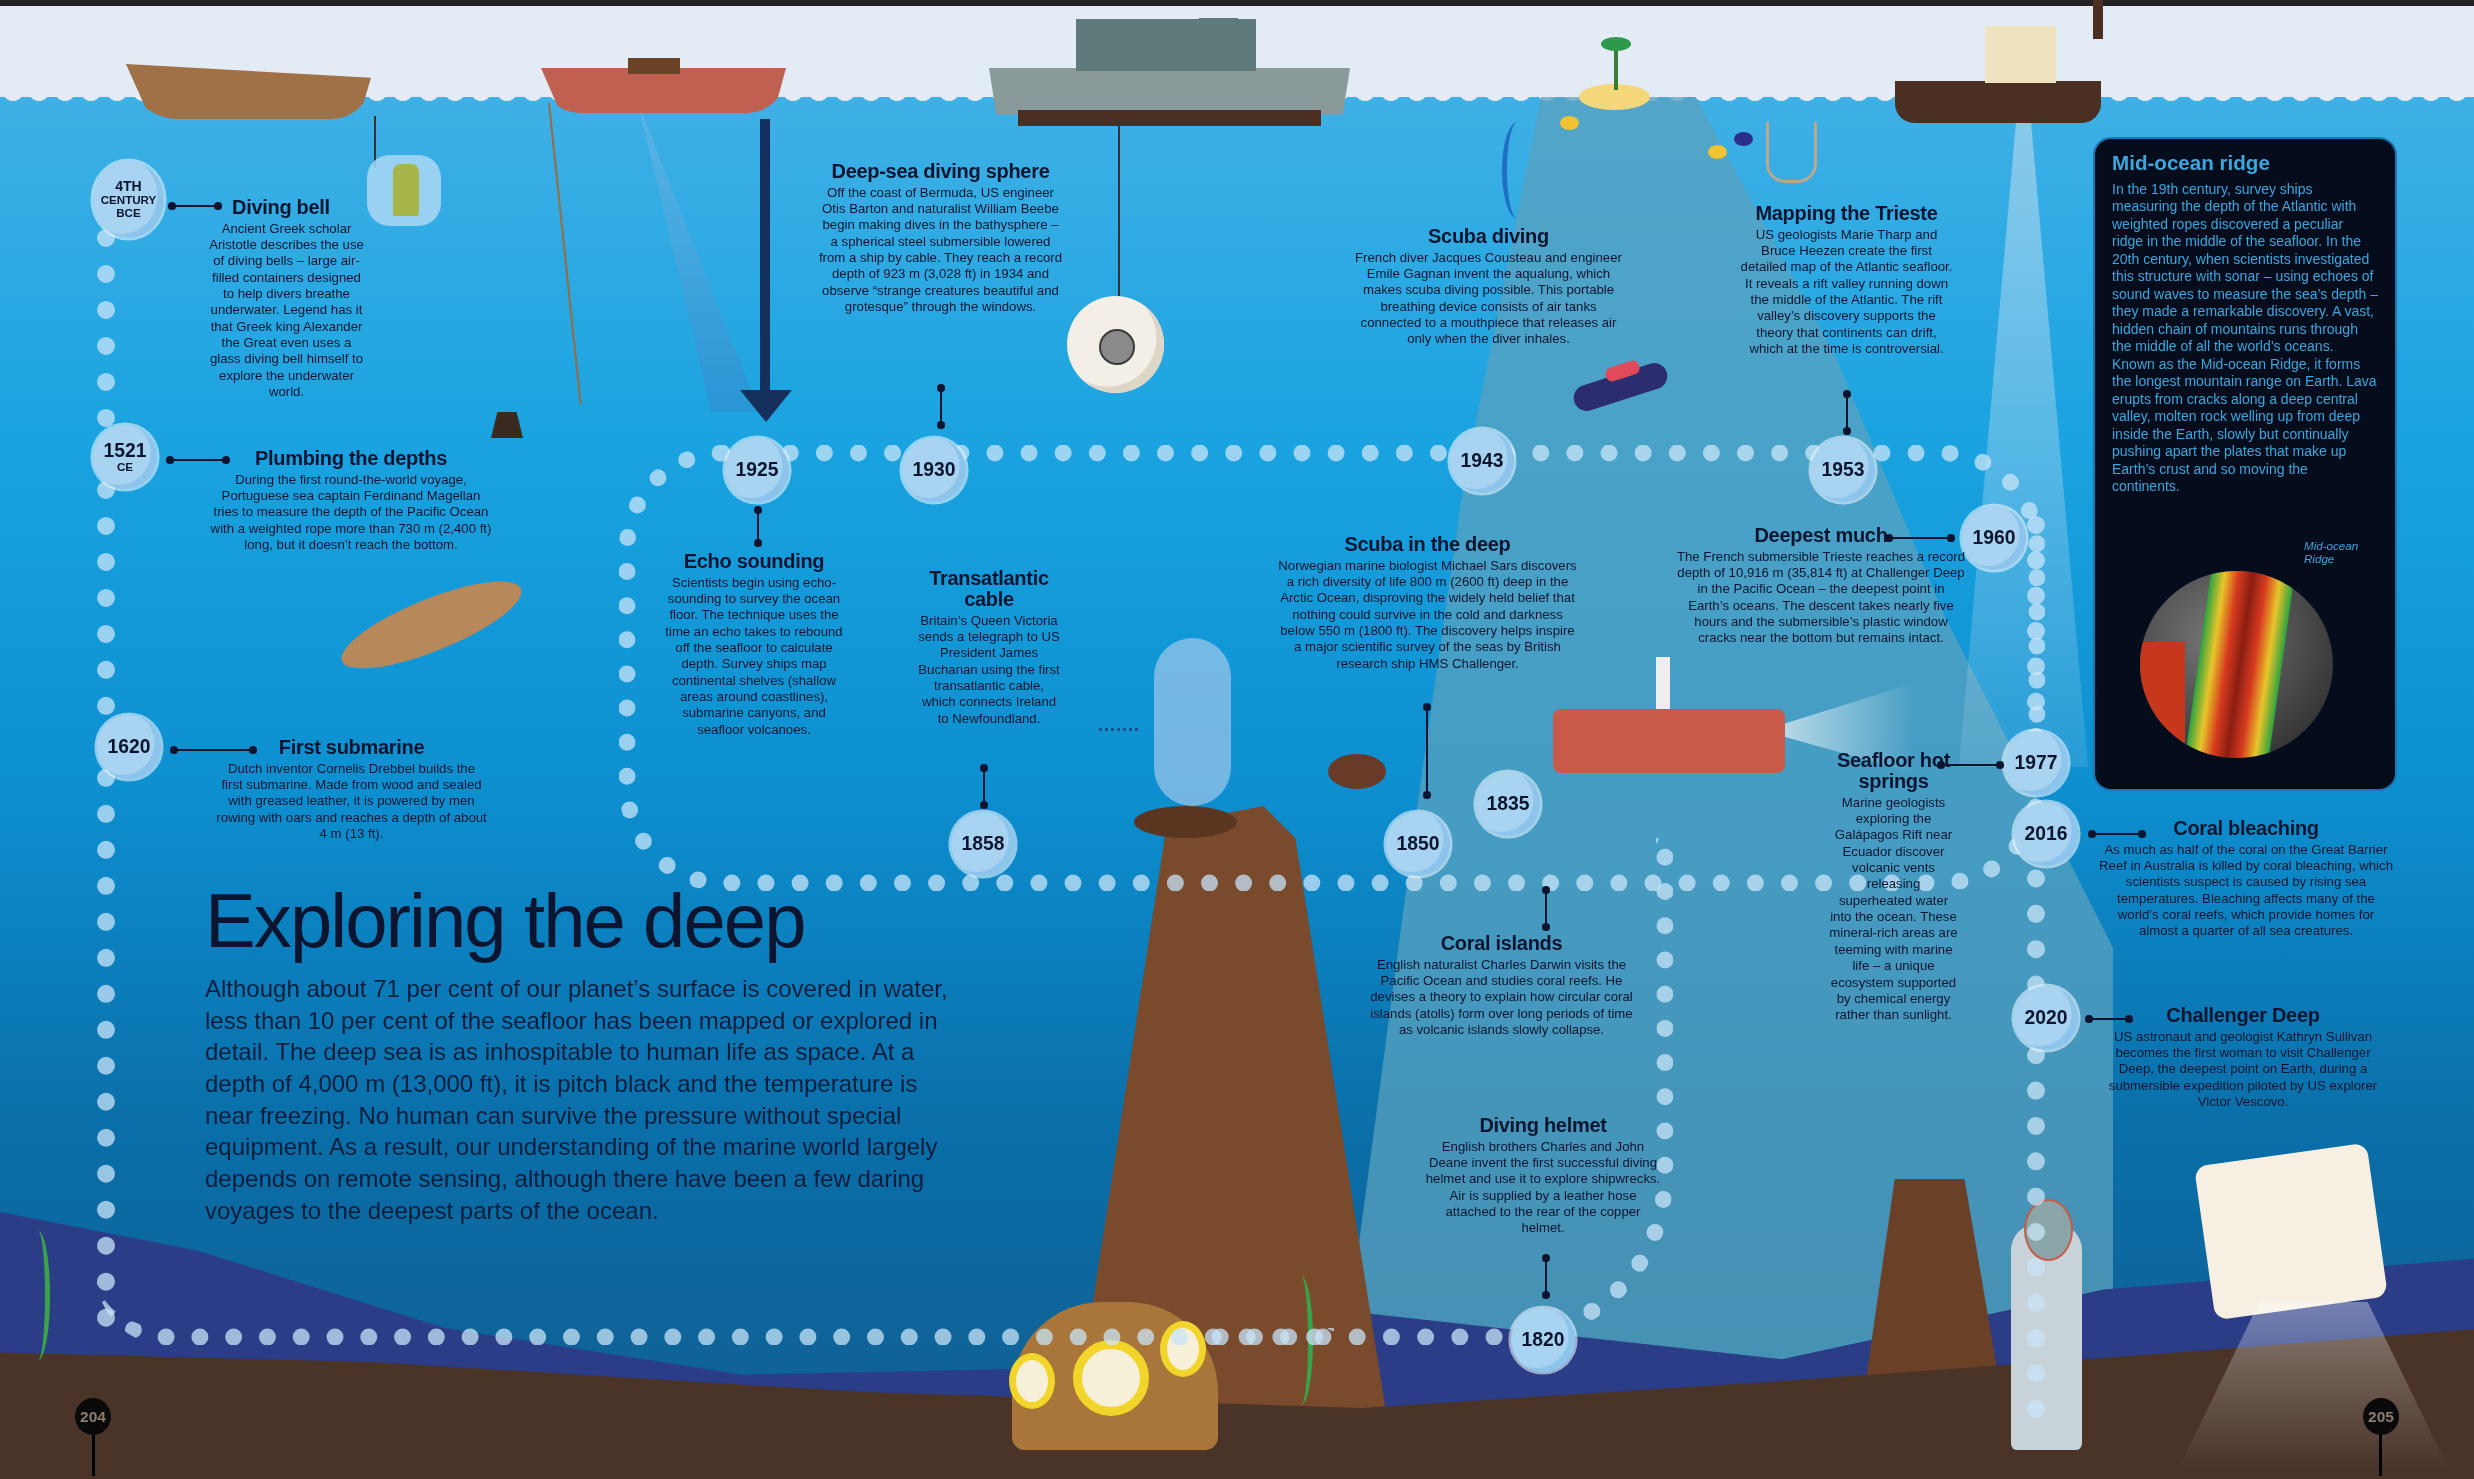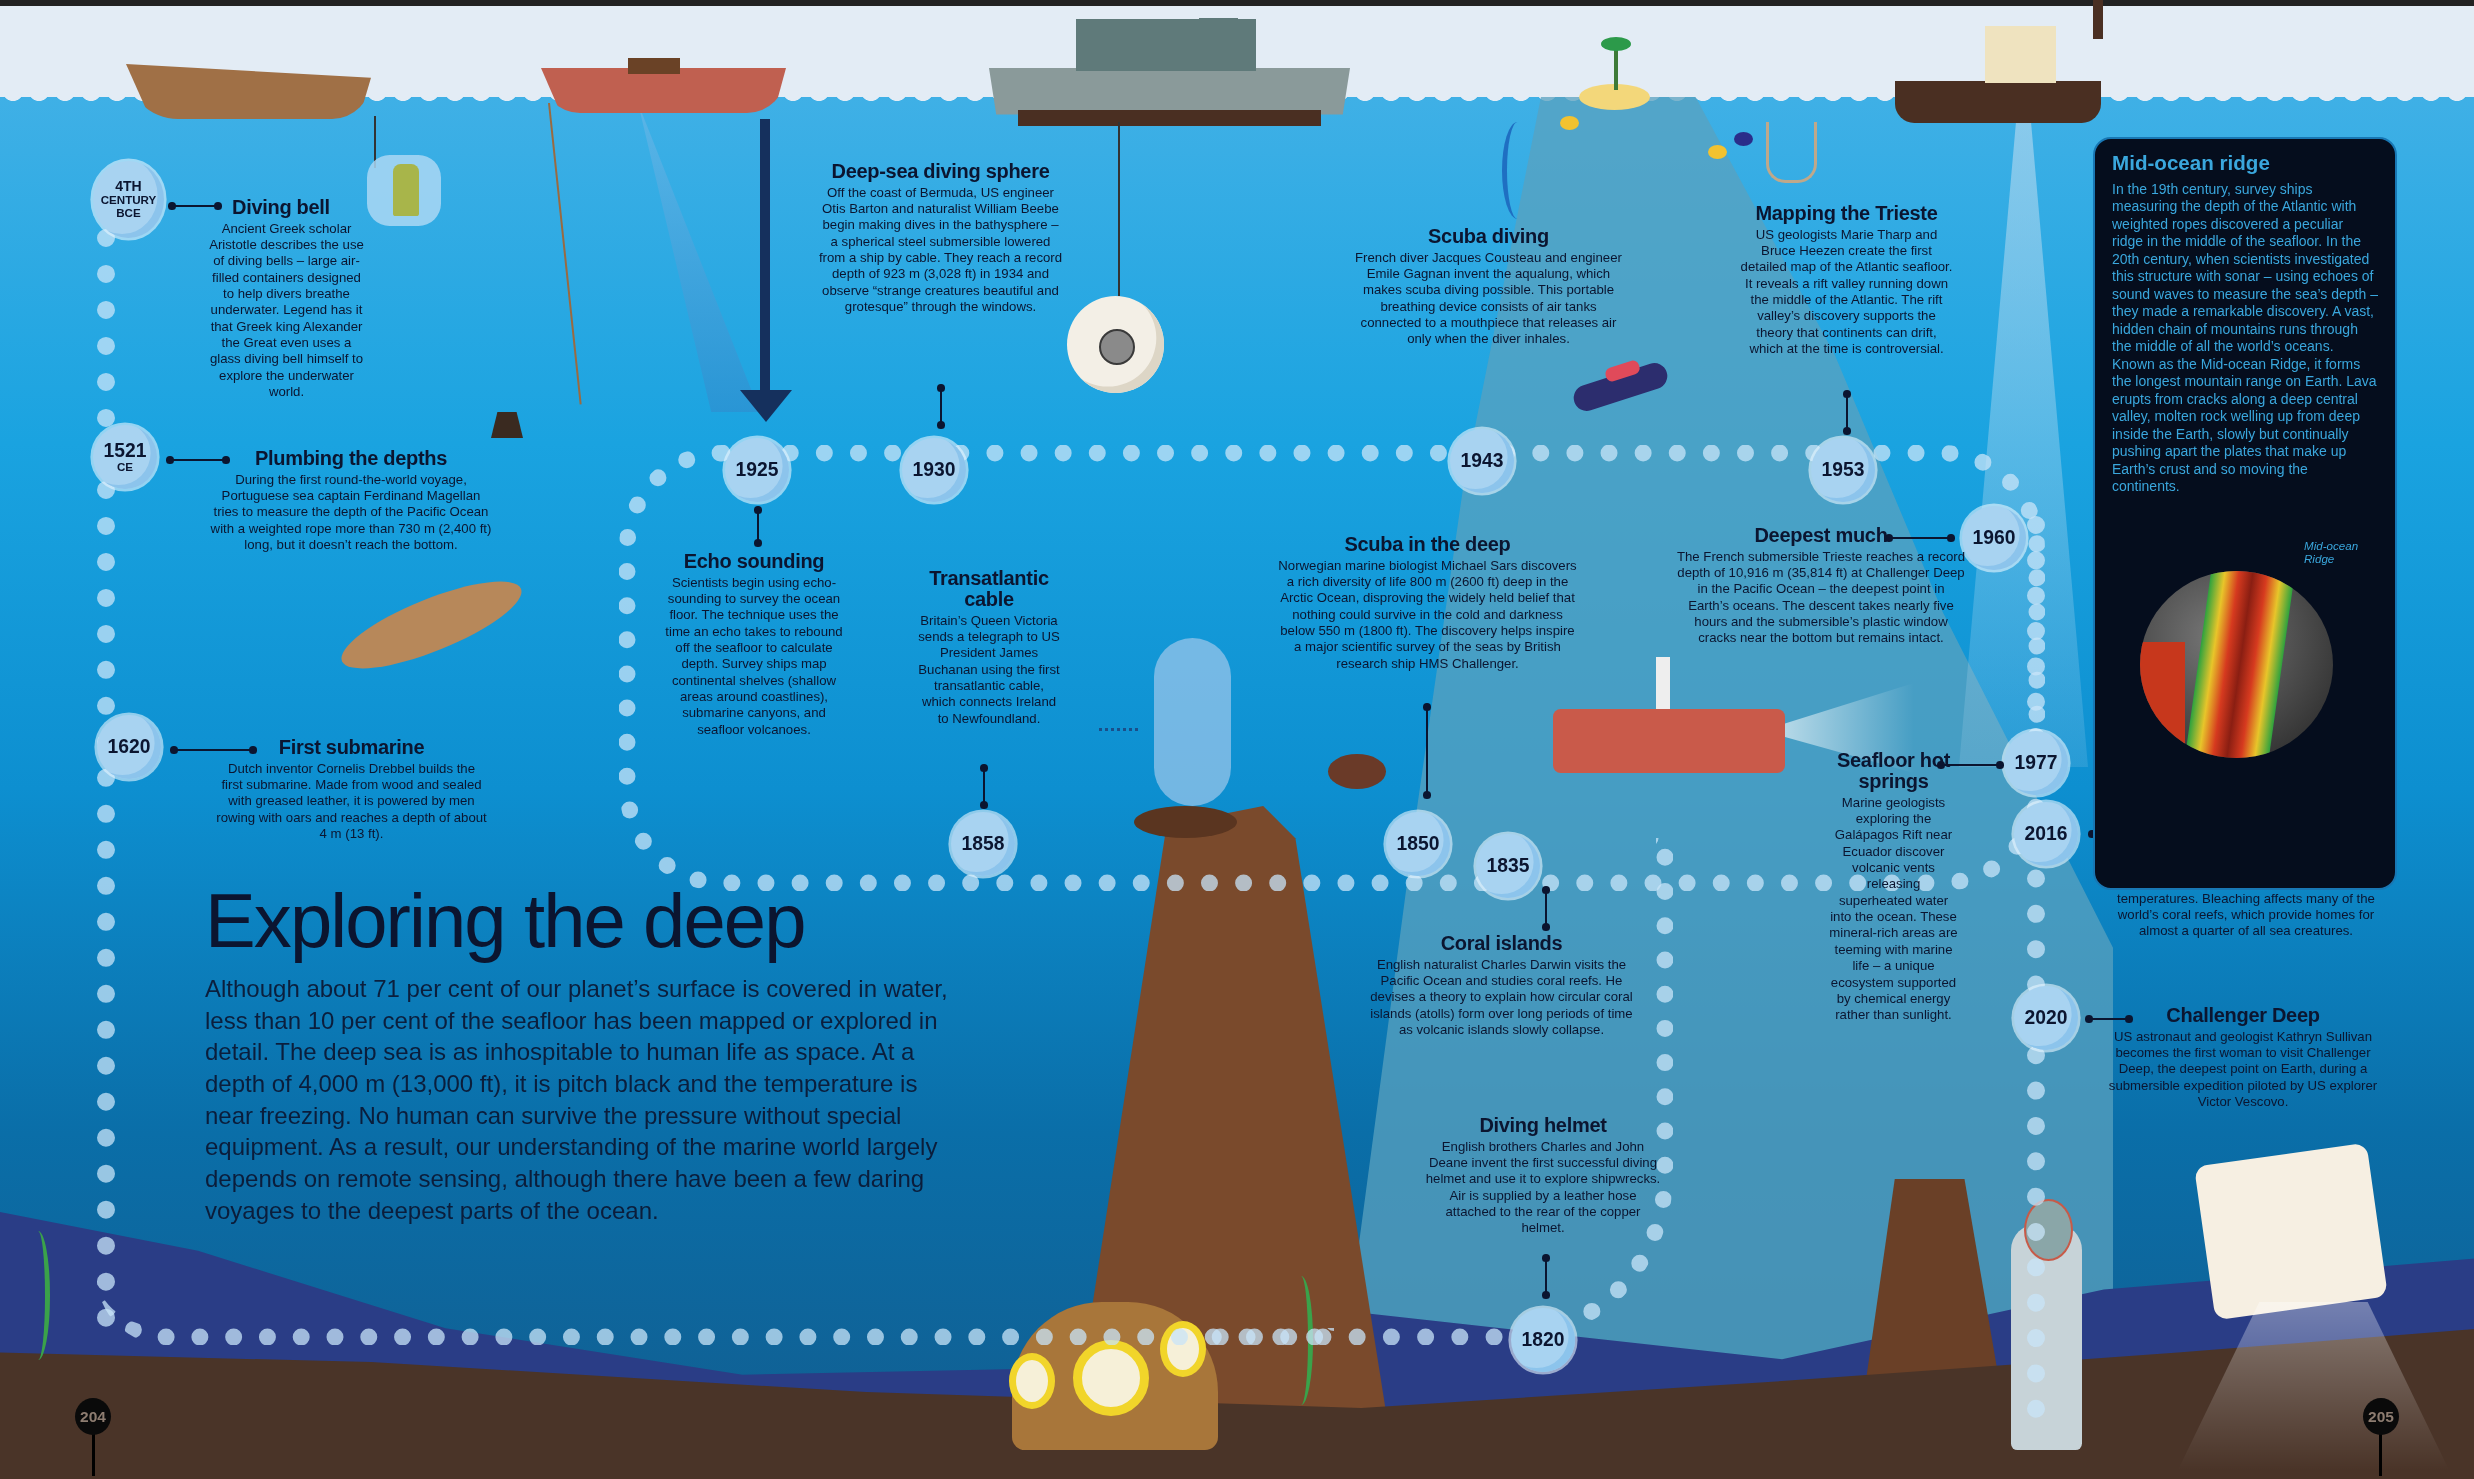--- a/index.html
+++ b/index.html
@@ -35,21 +35,21 @@
   .vconn::before,.vconn::after{content:"";position:absolute;left:-3.2px;width:7.7px;height:7.7px;border-radius:50%;background:#0b1530;}
   .vconn::before{top:-2.6px;} .vconn::after{bottom:-2.6px;}
 
   .event{position:absolute;text-align:center;}
   .event h3{margin:0;font-size:20px;font-weight:700;letter-spacing:-0.3px;line-height:1.05;color:#0b1530;}
   .event p{margin:2.6px 0 0;font-size:13.2px;line-height:1.24;color:#0b1530;}
 
   .title{position:absolute;left:205px;top:883px;font-size:76px;font-weight:300;color:#0b1530;letter-spacing:-1.9px;margin:0;line-height:1;}
   .intro{position:absolute;left:205px;top:973px;width:754px;font-size:24px;line-height:1.32;color:#0b1530;opacity:.9;margin:0;}
 
-  .panel{position:absolute;left:2093px;top:137px;width:304px;height:753px;background:#050d1d;border-radius:18px;border:2.6px solid #1877b4;box-sizing:border-box;padding:11.6px 17px;color:#3aa7dd;}
+  .panel{position:absolute;left:2093px;top:137px;width:304px;height:654px;background:#050d1d;border-radius:18px;border:2.6px solid #1877b4;box-sizing:border-box;padding:11.6px 17px;color:#3aa7dd;}
   .panel h2{margin:0;font-size:20.6px;font-weight:700;color:#3aa7dd;}
   .panel p{margin:6.4px 0 0;font-size:14px;line-height:1.25;color:#3aa7dd;}
   .globe{position:absolute;left:45px;top:432px;width:193px;height:187px;border-radius:50%;background:radial-gradient(circle at 40% 35%,#777 0%,#444 60%,#222 100%);overflow:hidden;}
   .globe-band{position:absolute;left:58px;top:0;width:84px;height:187px;background:linear-gradient(90deg,#2ca23e,#e8c52a,#d63a1f,#8a1e12,#d63a1f,#e8c52a,#2ca23e);transform:skewX(-8deg);}
   .globe-west{position:absolute;left:0;top:71px;width:45px;height:116px;background:#c7371c;}
   .globe-label{position:absolute;left:209px;top:400px;font-size:11.6px;font-style:italic;color:#3aa7dd;line-height:1.15;}
 
   .pagenum{position:absolute;width:36px;height:37px;border-radius:50%;background:#0a0a0a;color:#8d7c70;font-size:15.5px;font-weight:700;display:flex;align-items:center;justify-content:center;}
   .pagestick{position:absolute;width:2.6px;height:58px;background:#000;}
 
@@ -141,21 +141,21 @@
 </div>
 <div class="year" style="left:93px;top:425px;">
   <div><span>1521</span><small>CE</small></div>
 </div>
 <div class="year" style="left:97px;top:715px;">
     <span>1620</span>
   </div>
 <div class="year" style="left:1511px;top:1308px;">
     <span>1820</span>
   </div>
-<div class="year" style="left:1476px;top:834px;text-align:center;">
+<div class="year" style="left:1476px;top:772px;text-align:center;">
     <span>1835</span>
   </div>
 <div class="year" style="left:1386px;top:812px;">
     <span>1850</span>
   </div>
 <div class="year" style="left:951px;top:812px;">
     <span>1858</span>
   </div>
 <div class="year" style="left:725px;top:438px;">
     <span>1925</span>

